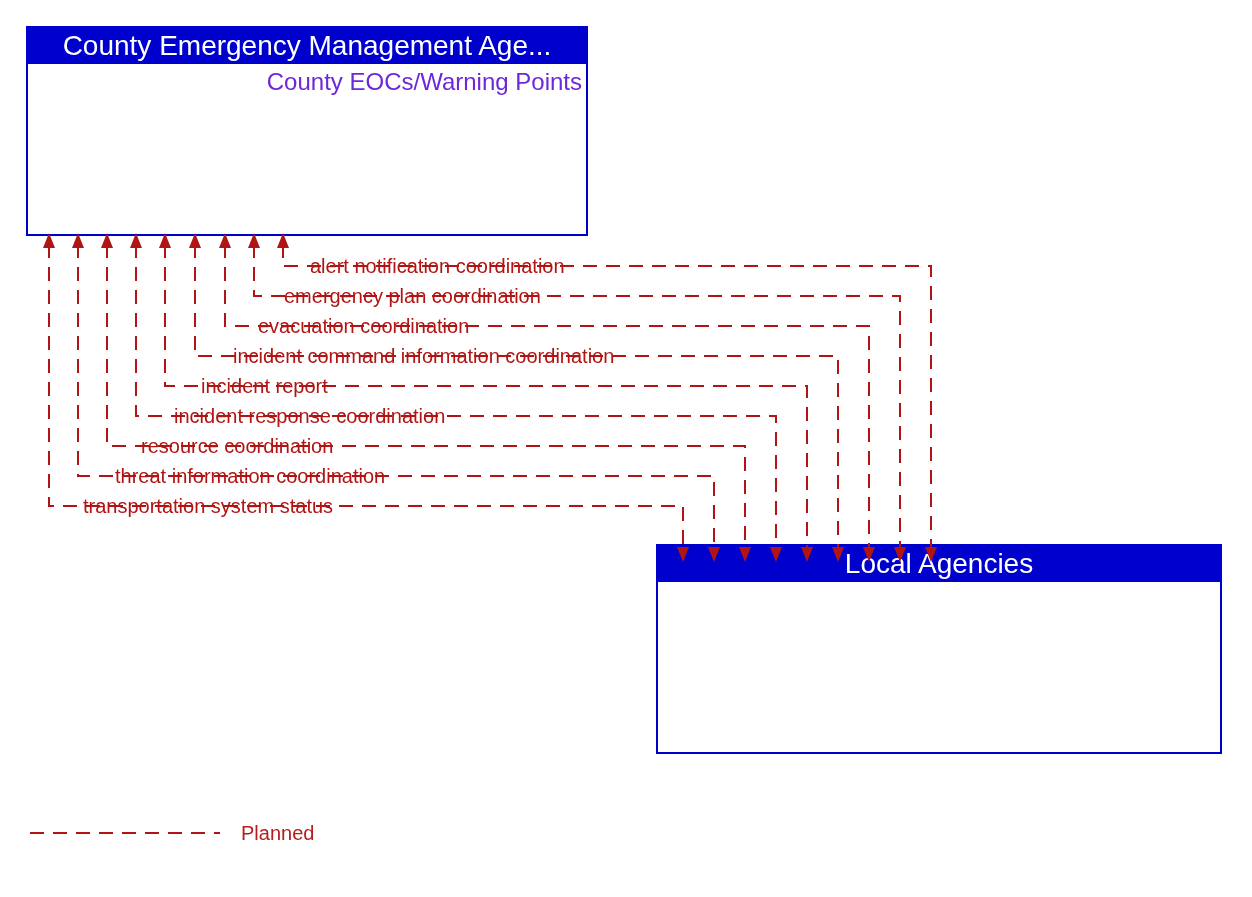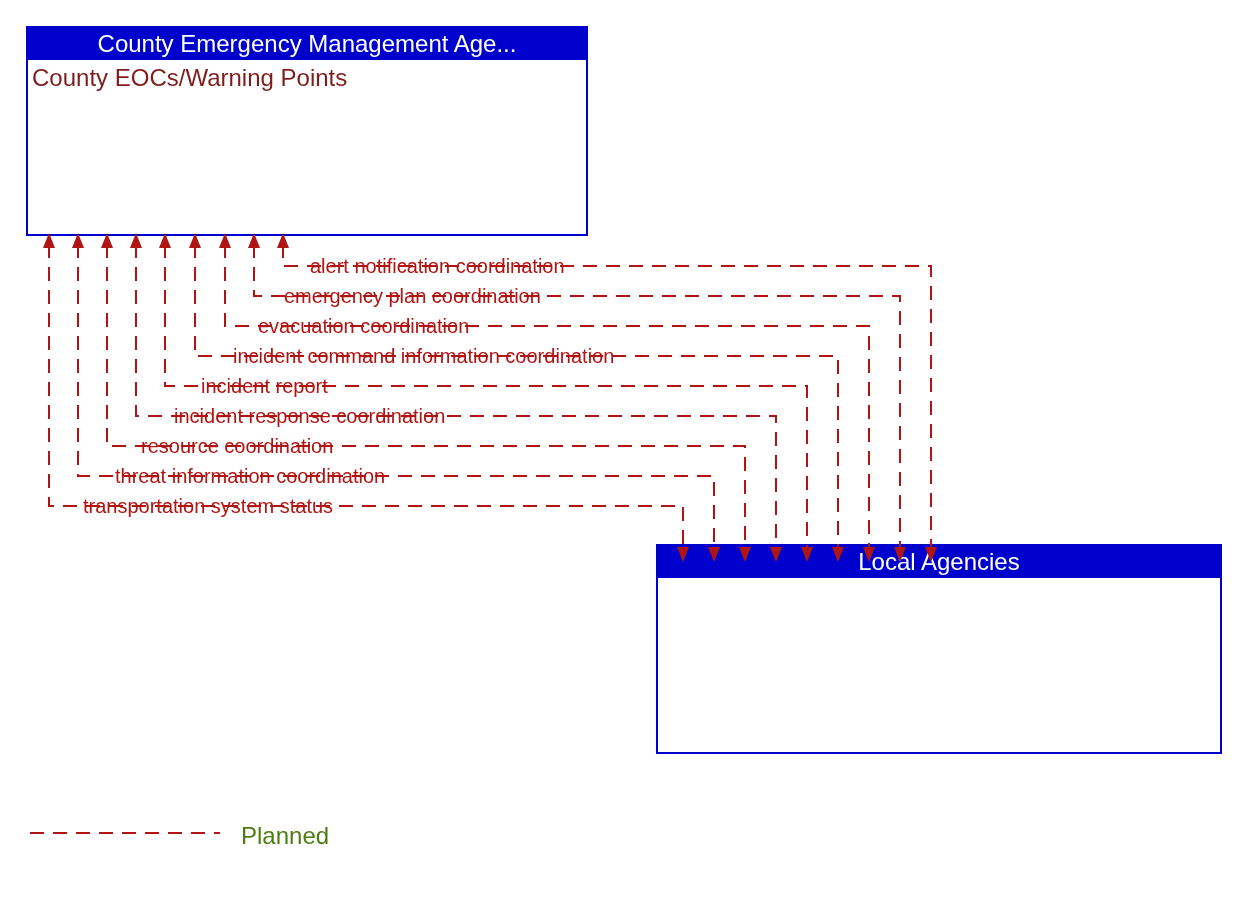--- a/index.html
+++ b/index.html
@@ -12,44 +12,44 @@
     position: relative;
   }
   .box {
     position: absolute;
     border: 2px solid #0000cd;
     background: #ffffff;
   }
   .box-header {
     background: #0000cd;
     color: #ffffff;
-    font-size: 24px;
+    font-size: 28px;
     text-align: center;
     padding: 2px 4px;
     white-space: nowrap;
     overflow: hidden;
   }
   .box-title {
-    color: #7f1d1d;
+    color: #6d28d9;
     font-size: 24px;
-    text-align: left;
+    text-align: right;
     padding: 4px 4px 0 4px;
   }
   .flow-label {
     position: absolute;
     color: #b01513;
     font-size: 20px;
     background: #ffffff;
     white-space: nowrap;
     padding: 0 2px;
   }
   .legend-label {
     position: absolute;
-    color: #4d7c0f;
-    font-size: 24px;
+    color: #b91c1c;
+    font-size: 20px;
   }
   svg {
     position: absolute;
     top: 0;
     left: 0;
     pointer-events: none;
   }
   .flow-line {
     stroke: #b01513;
     stroke-width: 2;

